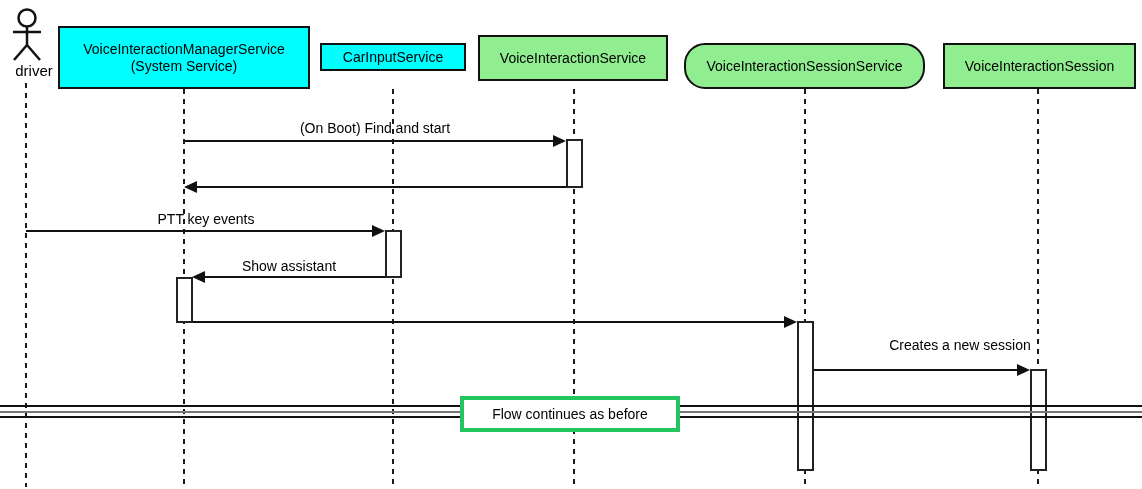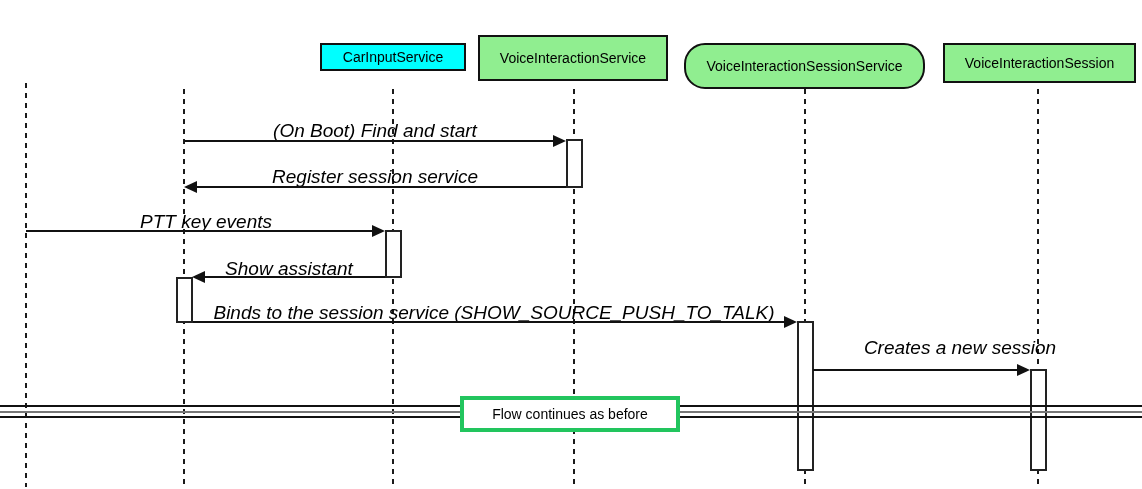--- a/index.html
+++ b/index.html
@@ -17,21 +17,21 @@
     display:flex;align-items:center;justify-content:center;text-align:center;
     font-size:14px;line-height:17px;white-space:pre-line;z-index:2;
   }
   .activation{
     position:absolute;width:17px;background:#fff;border:2px solid #222;
     box-sizing:border-box;z-index:3;
   }
   .msg-line{position:absolute;height:2px;background:#111;z-index:4;}
   .msg-label{
     position:absolute;transform:translateX(-50%);white-space:nowrap;
-    font-size:19px;z-index:4;font-style:italic;
+    font-size:14px;z-index:4;
   }
   .head-right{
     position:absolute;width:0;height:0;z-index:4;
     border-top:6px solid transparent;border-bottom:6px solid transparent;
     border-left:13px solid #111;
   }
   .head-left{
     position:absolute;width:0;height:0;z-index:4;
     border-top:6px solid transparent;border-bottom:6px solid transparent;
     border-right:13px solid #111;
@@ -47,56 +47,66 @@
     position:absolute;left:-13px;top:57px;width:80px;text-align:center;
     font-size:15px;z-index:2;
   }
   .actor{position:absolute;left:7px;top:5px;z-index:2;}
 </style>
 </head>
 <body>
 
 <div class="diagram">
 
+  <div class="actor">
+    <svg width="40" height="58" viewBox="0 0 40 58">
+      <circle cx="20" cy="13" r="8.5" fill="none" stroke="#111" stroke-width="2.5"></circle>
+      <line x1="20" y1="21.5" x2="20" y2="40" stroke="#111" stroke-width="2.5"></line>
+      <line x1="6" y1="27" x2="34" y2="27" stroke="#111" stroke-width="2.5"></line>
+      <line x1="20" y1="40" x2="7" y2="55" stroke="#111" stroke-width="2.5"></line>
+      <line x1="20" y1="40" x2="33" y2="55" stroke="#111" stroke-width="2.5"></line>
+    </svg>
+    <div class="actor-label">driver</div>
+  </div>
 
   <div class="lifeline" style="left:25px;top:83px;height:404px;"></div>
   <div class="lifeline" style="left:183px;top:89px;height:398px;"></div>
   <div class="lifeline" style="left:392px;top:89px;height:398px;"></div>
   <div class="lifeline" style="left:573px;top:89px;height:398px;"></div>
   <div class="lifeline" style="left:804px;top:89px;height:398px;"></div>
   <div class="lifeline" style="left:1037px;top:89px;height:398px;"></div>
 
+  <div class="participant" style="left: 58px; top: 26px; width: 252px; height: 63px; background-color: rgb(0, 255, 255);">VoiceInteractionManagerService
+(System Service)</div>
   <div class="participant" style="left: 320px; top: 43px; width: 146px; height: 28px; background-color: rgb(0, 255, 255);">CarInputService</div>
   <div class="participant" style="left: 478px; top: 35px; width: 190px; height: 46px; background-color: rgb(144, 238, 144);">VoiceInteractionService</div>
   <div class="participant" style="left: 684px; top: 43px; width: 241px; height: 46px; background-color: rgb(144, 238, 144); border-radius: 21px;">VoiceInteractionSessionService</div>
-  <div class="participant" style="left: 943px; top: 43px; width: 193px; height: 40px; background-color: rgb(144, 238, 144);">VoiceInteractionSession</div>
+  <div class="participant" style="left: 943px; top: 43px; width: 193px; height: 46px; background-color: rgb(144, 238, 144);">VoiceInteractionSession</div>
 
   <div class="activation" style="left:566px;top:139px;height:49px;"></div>
   <div class="activation" style="left:385px;top:230px;height:48px;"></div>
   <div class="activation" style="left:176px;top:277px;height:46px;"></div>
   <div class="activation" style="left:797px;top:321px;height:150px;"></div>
   <div class="activation" style="left:1030px;top:369px;height:102px;"></div>
 
   <div class="msg-label" style="left:375px;top:120px;">(On Boot) Find and start</div>
   <div class="msg-line" style="left:184px;top:140px;width:370px;"></div>
   <div class="head-right" style="left:553px;top:135px;"></div>
 
-  <div class="msg-label" style="left:375px;top:166px;">Register session service</div>
   <div class="msg-line" style="left:197px;top:186px;width:369px;"></div>
   <div class="head-left" style="left:184px;top:181px;"></div>
 
   <div class="msg-label" style="left:206px;top:211px;">PTT key events</div>
   <div class="msg-line" style="left:26px;top:230px;width:346px;"></div>
   <div class="head-right" style="left:372px;top:225px;"></div>
 
   <div class="msg-label" style="left:289px;top:258px;text-align:center;">Show assistant</div>
   <div class="msg-line" style="left:205px;top:276px;width:180px;"></div>
   <div class="head-left" style="left:192px;top:271px;"></div>
 
-  <div class="msg-label" style="left:494px;top:302px;">Binds to the session service (SHOW_SOURCE_PUSH_TO_TALK)</div>
   <div class="msg-line" style="left:193px;top:321px;width:591px;"></div>
   <div class="head-right" style="left:784px;top:316px;"></div>
 
   <div class="msg-label" style="left:921px;top:337px;margin-left:39px;">Creates a new session</div>
   <div class="msg-line" style="left:813px;top:369px;width:204px;"></div>
   <div class="head-right" style="left:1017px;top:364px;"></div>
 
   <div class="divider-line" style="top:405px;height:2px;background:#111;"></div>
   <div class="divider-line" style="top:411px;height:2px;background:#777;"></div>
   <div class="divider-line" style="top:416px;height:2px;background:#111;"></div>

